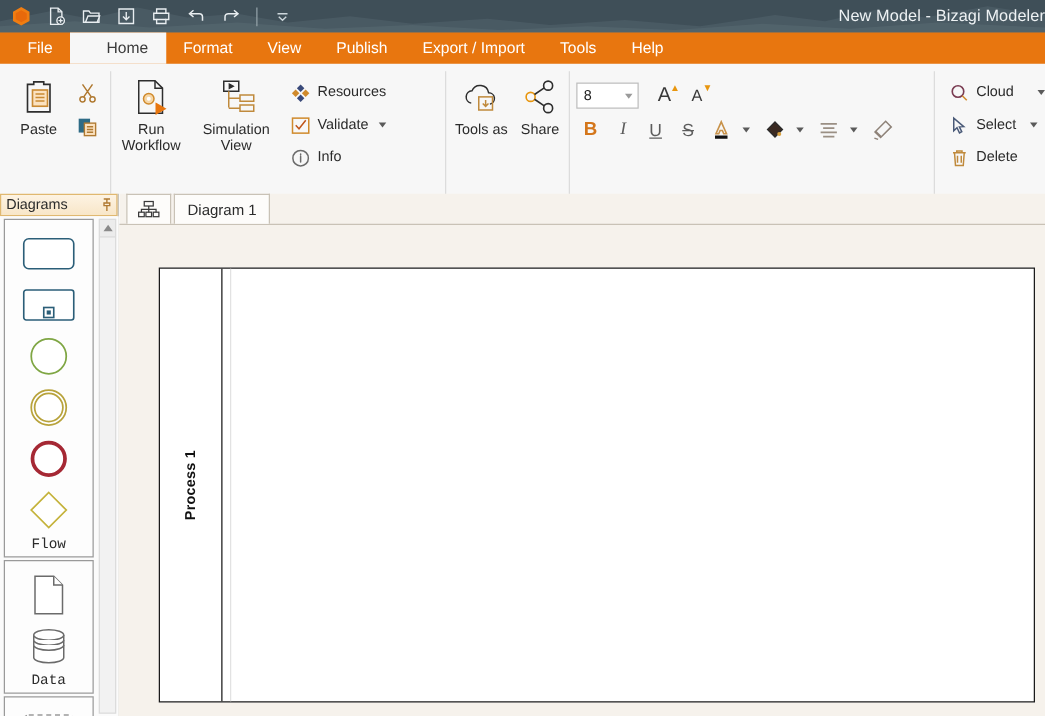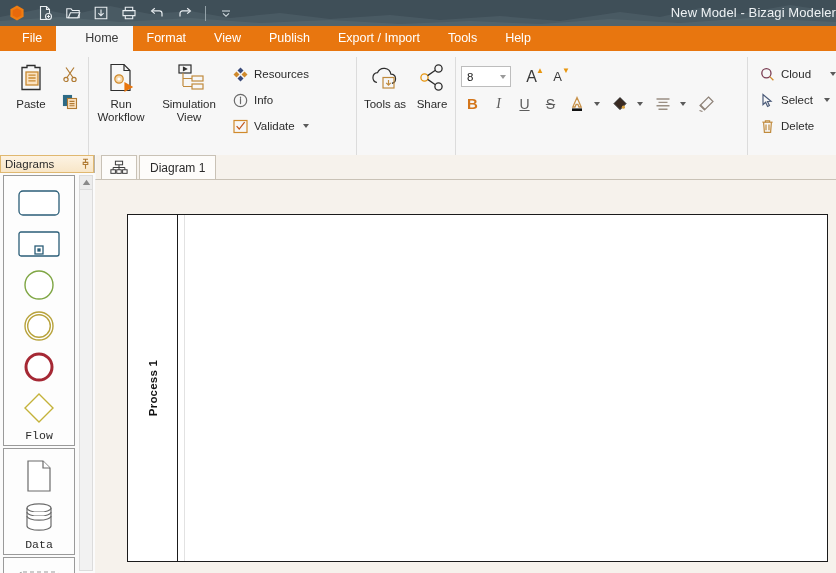--- a/index.html
+++ b/index.html
@@ -426,36 +426,36 @@
                 <polygon points="8.5,1.5 11.5,4.5 8.5,7.5 5.5,4.5" fill="#3a4a7a"></polygon>
                 <polygon points="4.5,5.5 7.5,8.5 4.5,11.5 1.5,8.5" fill="#d08a2c"></polygon>
                 <polygon points="12.5,5.5 15.5,8.5 12.5,11.5 9.5,8.5" fill="#d08a2c"></polygon>
                 <polygon points="8.5,9.5 11.5,12.5 8.5,15.5 5.5,12.5" fill="#3a4a7a"></polygon>
               </svg>
             </div>
             <span>Resources</span>
           </div>
           <div class="smallbtn">
             <div class="ico">
+              <svg width="17" height="17" viewBox="0 0 17 17" fill="none" stroke="#d08a2c" stroke-width="1.2">
+                <rect x="2" y="2.5" width="13" height="12"></rect>
+                <path d="M4.6 8.2 L7.2 11 L12.6 4.2" stroke="#c0561b"></path>
+              </svg>
+            </div>
+            <span>Validate</span>
+            <div class="caret"></div>
+          </div>
+          <div class="smallbtn">
+            <div class="ico">
               <svg width="17" height="17" viewBox="0 0 17 17" fill="none" stroke="#6b6b6b" stroke-width="1.2">
                 <circle cx="8.5" cy="8.5" r="6.2"></circle>
                 <path d="M8.5 7.2 v4.4 M8.5 5.1 v0.9" stroke-linecap="round"></path>
               </svg>
             </div>
             <span>Info</span>
-          </div>
-          <div class="smallbtn">
-            <div class="ico">
-              <svg width="17" height="17" viewBox="0 0 17 17" fill="none" stroke="#d08a2c" stroke-width="1.2">
-                <rect x="2" y="2.5" width="13" height="12"></rect>
-                <path d="M4.6 8.2 L7.2 11 L12.6 4.2" stroke="#c0561b"></path>
-              </svg>
-            </div>
-            <span>Validate</span>
-            <div class="caret"></div>
           </div>
         </div>
       </div>
       <div class="rgroup-title">Model</div>
     </div>
 
     <div class="rgroup" style="width:99px">
       <div class="rgroup-body">
         <div class="bigbtn" style="width:50px;margin-left:4px">
           <div class="ico">

